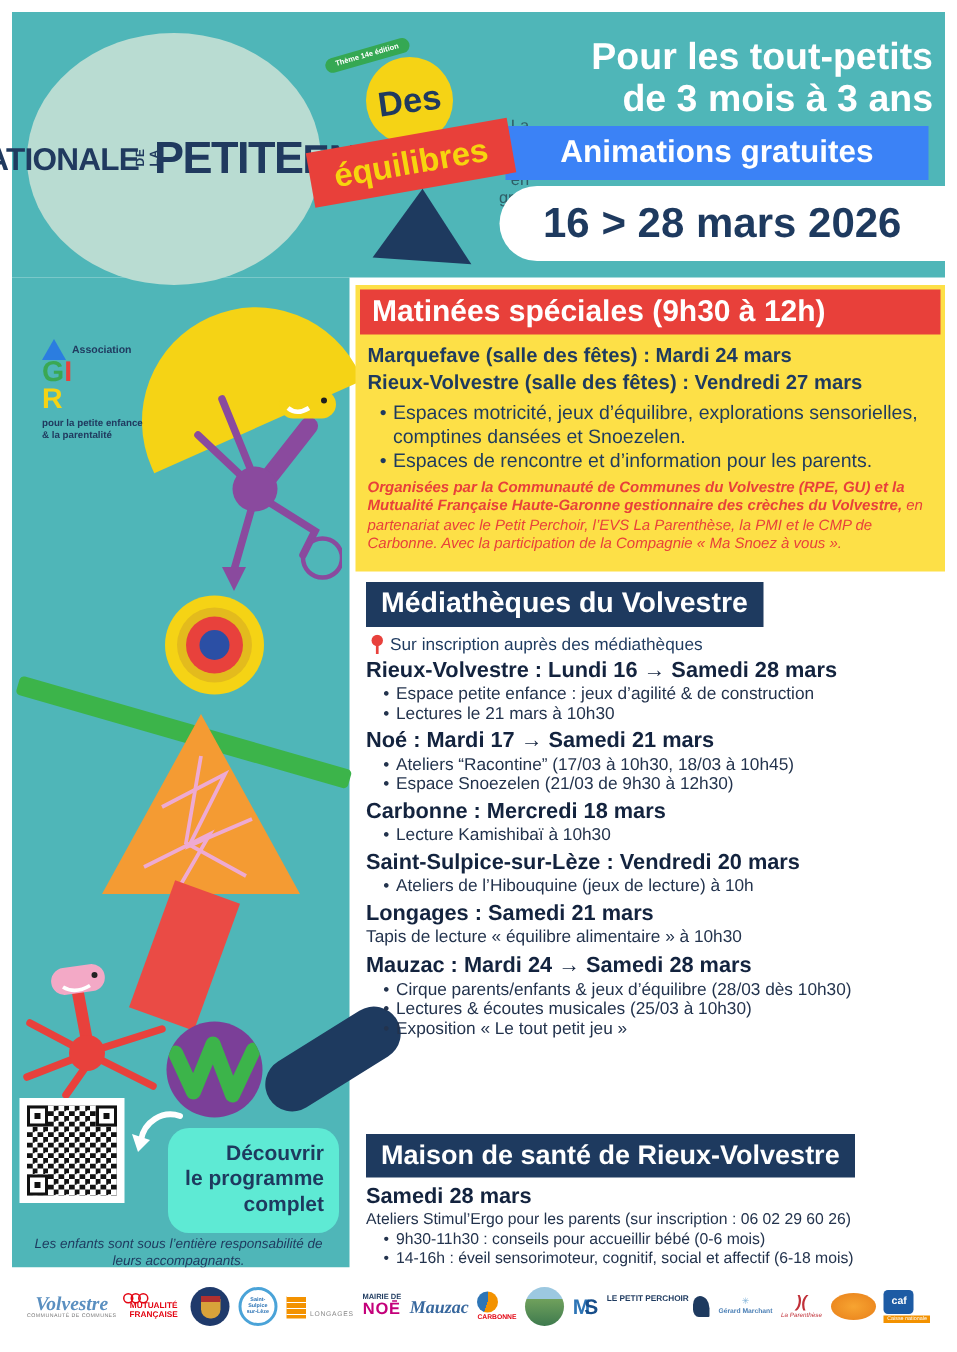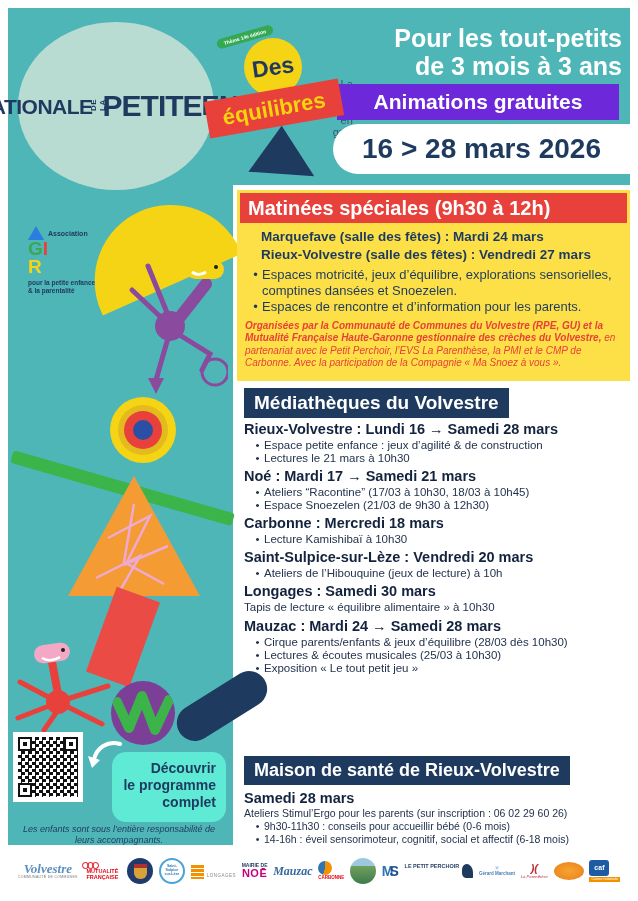--- a/index.html
+++ b/index.html
@@ -33,21 +33,21 @@
   .badge-red { position:absolute; left:-14px; top:66px; width:136px; height:37px; background:#e8403a;
     transform:rotate(-10deg); display:flex; align-items:center; justify-content:center; }
   .badge-red span { color:#f7d40e; font-size:22px; font-weight:800; }
   .badge-tri { position:absolute; left:30px; top:102px; width:0; height:0;
     border-left:30px solid transparent; border-right:36px solid transparent; border-bottom:48px solid #1e3a5f;
     transform:rotate(4deg); }
 
   
   .audience { position:absolute; right:16px; top:24px; text-align:right; color:#ffffff; font-weight:800;
     font-size:25px; line-height:1.12; z-index:3; }
-  .anim-banner { position:absolute; left:337px; top:84px; width:282px; height:36px; background:#6d28d9;
+  .anim-banner { position:absolute; left:337px; top:84px; width:282px; height:36px; background:#3b82f6;
     display:flex; align-items:center; justify-content:center; color:#fff; font-weight:800; font-size:21px; z-index:3; }
   .date-pill { position:absolute; left:333px; top:124px; width:297px; height:50px; background:#ffffff;
     border-radius:26px 0 0 26px; display:flex; align-items:center; justify-content:center;
     color:#1e3a5f; font-weight:800; font-size:28px; z-index:3; }
 
   
   .agir { position:absolute; left:28px; top:226px; width:100px; z-index:3; color:#203a5f; }
   .agir-row1 { display:flex; align-items:center; gap:4px; }
   .agir-tri { width:0; height:0; border-left:8px solid transparent; border-right:8px solid transparent;
     border-bottom:14px solid #2b7de0; }
@@ -87,21 +87,21 @@
   .discover { position:absolute; left:112px; top:752px; width:114px; height:70px; background:#5eead4;
     border-radius:14px; padding:8px 10px; text-align:right; color:#1e3a5f; font-weight:800; font-size:14px;
     line-height:1.2; z-index:4; }
   .disclaimer { position:absolute; left:16px; top:824px; width:206px; text-align:center; font-size:9px;
     font-style:italic; color:#1e3a5f; line-height:1.25; z-index:4; }
 
   
   .matinees { position:absolute; left:237px; top:190px; width:393px; height:191px; background:#fde047; z-index:2; }
   .m-title { margin:3px 3px 0 3px; height:30px; background:#e8403a; color:#fff; font-weight:800;
     font-size:20px; line-height:30px; padding-left:8px; white-space:nowrap; }
-  .m-line { margin-left:24px; color:#1e3a5f; font-weight:800; font-size:13.5px; line-height:1.3; white-space:nowrap; }
+  .m-line { margin-left:8px; color:#1e3a5f; font-weight:800; font-size:13.5px; line-height:1.3; white-space:nowrap; }
   .m-lines { margin-top:5px; }
   .m-bullets { margin-top:4px; color:#1e3a5f; font-size:13px; line-height:1.22; }
   .b { display:flex; margin-left:12px; margin-right:6px; }
   .b .d { width:13px; flex:none; text-align:center; }
   .b .t { flex:1; }
   .m-credit { margin:5px 8px 0 8px; font-size:10px; font-style:italic; color:#e8403a; line-height:1.25; }
   .m-credit .cb { font-weight:700; }
 
   .sec { position:absolute; left:237px; width:393px; z-index:2; }
   .sec-banner { display:inline-block; background:#1e3a5f; color:#fff; font-weight:800; padding:4px 10px;
@@ -322,20 +322,27 @@
       <div class="b">
           <span class="d">•</span>
           <span class="t">Espaces de rencontre et d’information pour les parents.</span>
         </div>
     </div>
     <div class="m-credit"><span class="cb">Organisées par la Communauté de Communes du Volvestre (RPE, GU) et la Mutualité Française Haute-Garonne gestionnaire des crèches du Volvestre,</span><span> en partenariat avec le Petit Perchoir, l’EVS La Parenthèse, la PMI et le CMP de Carbonne. Avec la participation de la Compagnie « Ma Snoez à vous ».</span></div>
   </div>
 
   <div class="sec mediatheques">
     <div class="sec-banner">Médiathèques du Volvestre</div>
+    <div class="note">
+      <svg width="9" height="13" viewBox="0 0 9 13">
+        <circle cx="4.5" cy="4" r="3.8" fill="#e8413c"></circle>
+          <rect x="3.6" y="7" width="1.8" height="6" fill="#e8413c"></rect>
+      </svg>
+      <span>Sur inscription auprès des médiathèques</span>
+    </div>
 
     <div class="city-title">Rieux-Volvestre : Lundi 16 → Samedi 28 mars</div>
     <div class="city-bullets">
       <div class="b">
           <span class="d">•</span>
           <span class="t">Espace petite enfance : jeux d’agilité &amp; de construction</span>
         </div>
       <div class="b">
           <span class="d">•</span>
           <span class="t">Lectures le 21 mars à 10h30</span>
@@ -363,21 +370,21 @@
     </div>
 
     <div class="city-title">Saint-Sulpice-sur-Lèze : Vendredi 20 mars</div>
     <div class="city-bullets">
       <div class="b">
           <span class="d">•</span>
           <span class="t">Ateliers de l’Hibouquine (jeux de lecture) à 10h</span>
         </div>
     </div>
 
-    <div class="city-title">Longages : Samedi 30 mars</div>
+    <div class="city-title">Longages : Samedi 21 mars</div>
     <div class="city-plain">Tapis de lecture « équilibre alimentaire » à 10h30</div>
 
     <div class="city-title">Mauzac : Mardi 24 → Samedi 28 mars</div>
     <div class="city-bullets">
       <div class="b">
           <span class="d">•</span>
           <span class="t">Cirque parents/enfants &amp; jeux d’équilibre (28/03 dès 10h30)</span>
         </div>
       <div class="b">
           <span class="d">•</span>

